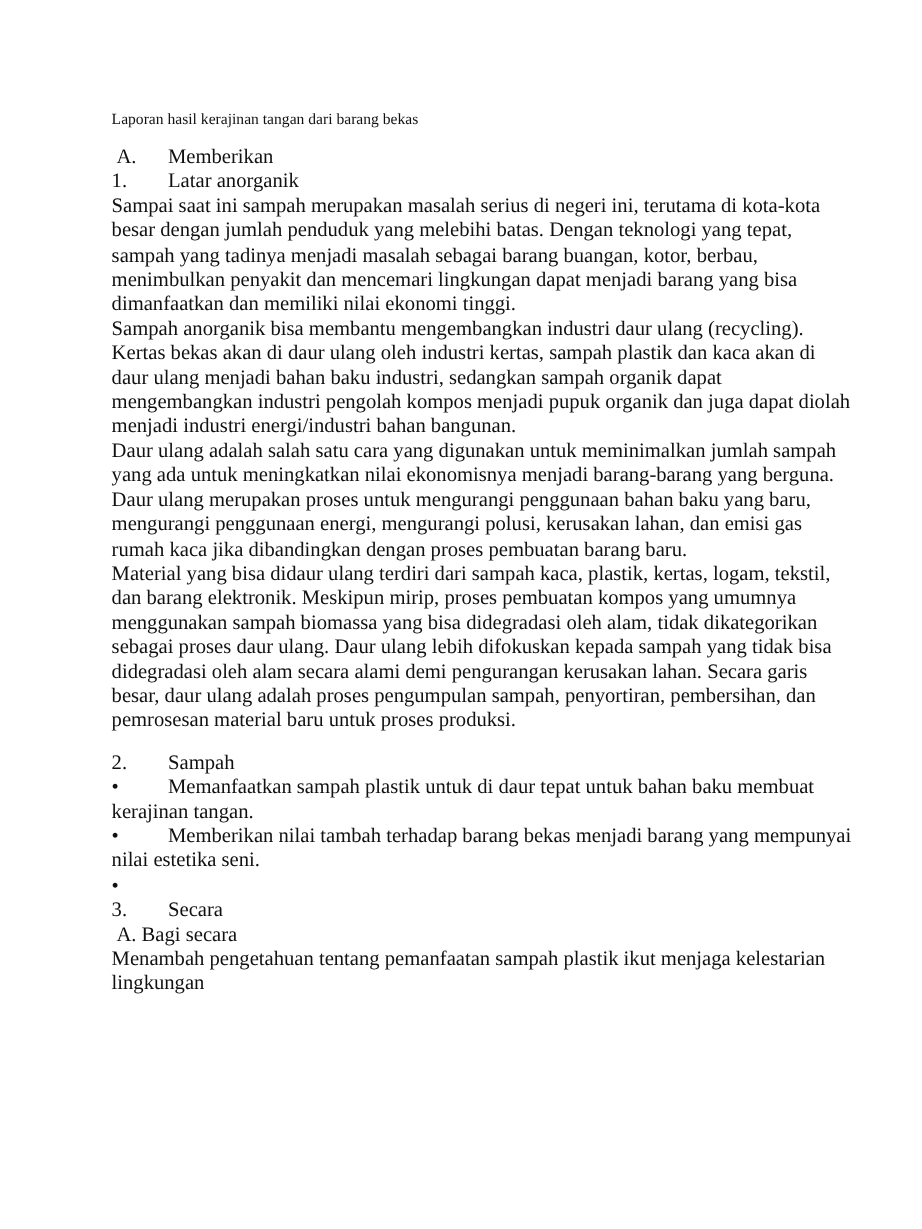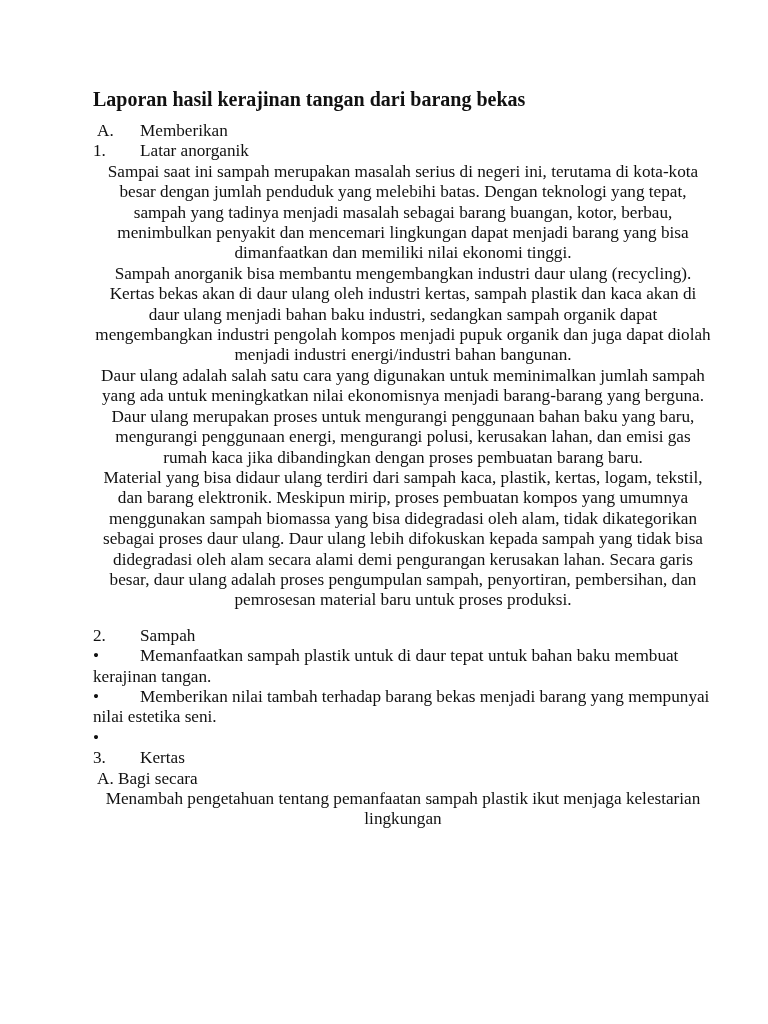--- a/index.html
+++ b/index.html
@@ -17,41 +17,41 @@
     }
     .page {
       position: absolute;
       left: 93px;
       top: 89px;
       width: 620px;
       font-size: 17.2px;
       line-height: 20.4px;
     }
     .title {
-      font-weight: bold;
-      font-size: 20px;
+      font-weight: normal;
+      font-size: 13px;
       line-height: 20px;
       margin: 0 0 12px 0;
       white-space: nowrap;
     }
     .heading-row {
       display: flex;
       white-space: nowrap;
     }
     .heading-row .num {
       display: inline-block;
       width: 47px;
     }
     .heading-row.sec-a .num {
       padding-left: 4px;
       width: 43px;
     }
     p.para {
       margin: 0;
-      text-align: center;
+      text-align: left;
     }
     .blank {
       height: 15px;
     }
     .bullet-row {
       margin: 0;
     }
     .bullet-row .bullet {
       display: inline-block;
       width: 47px;
@@ -99,20 +99,20 @@
     <span class="bullet">•</span><span>Memberikan nilai tambah terhadap barang bekas menjadi barang yang</span>
     <span>mempunyai nilai estetika seni.</span>
   </p>
 
   <p class="bullet-row">
     <span class="bullet">•</span>
   </p>
 
   <div class="heading-row">
     <span class="num">3.</span>
-    <span>Kertas</span>
+    <span>Secara</span>
   </div>
 
   <div class="sub-heading">A. Bagi secara</div>
 
   <p class="para">Menambah pengetahuan tentang pemanfaatan sampah plastik ikut menjaga kelestarian lingkungan</p>
 
 </div>
 
 </body></html>

